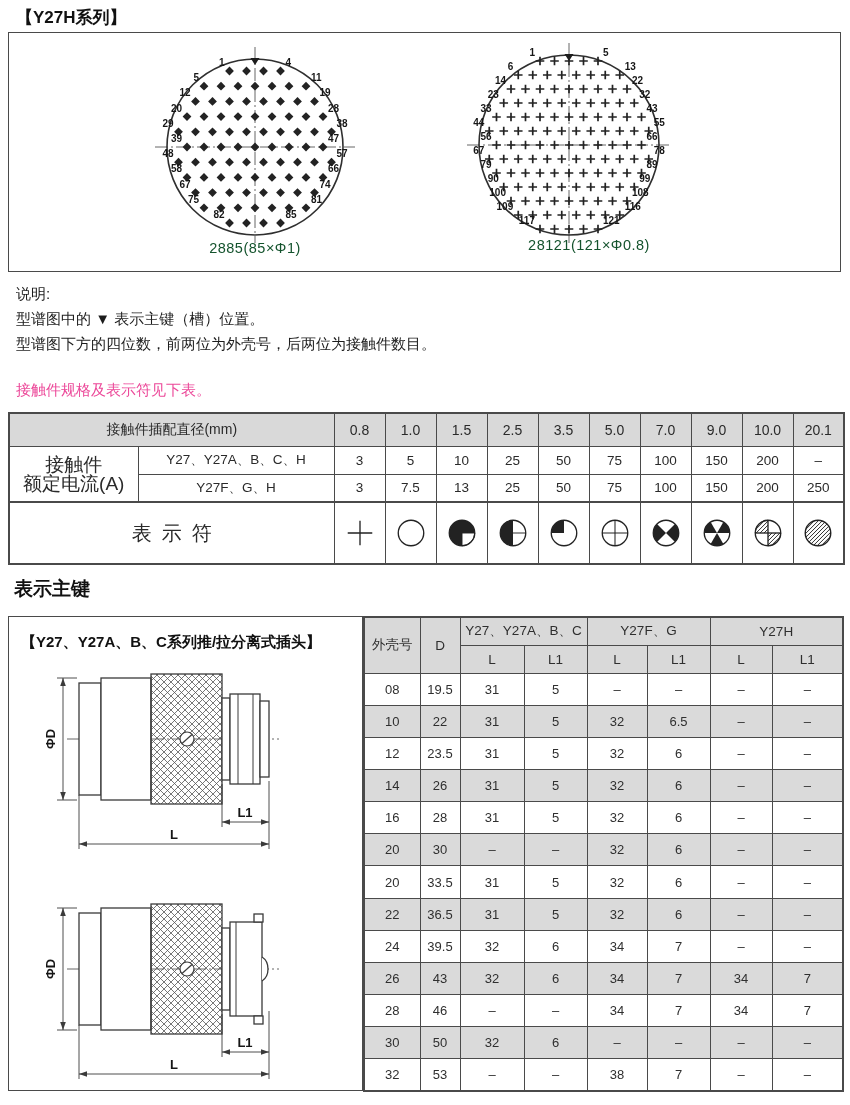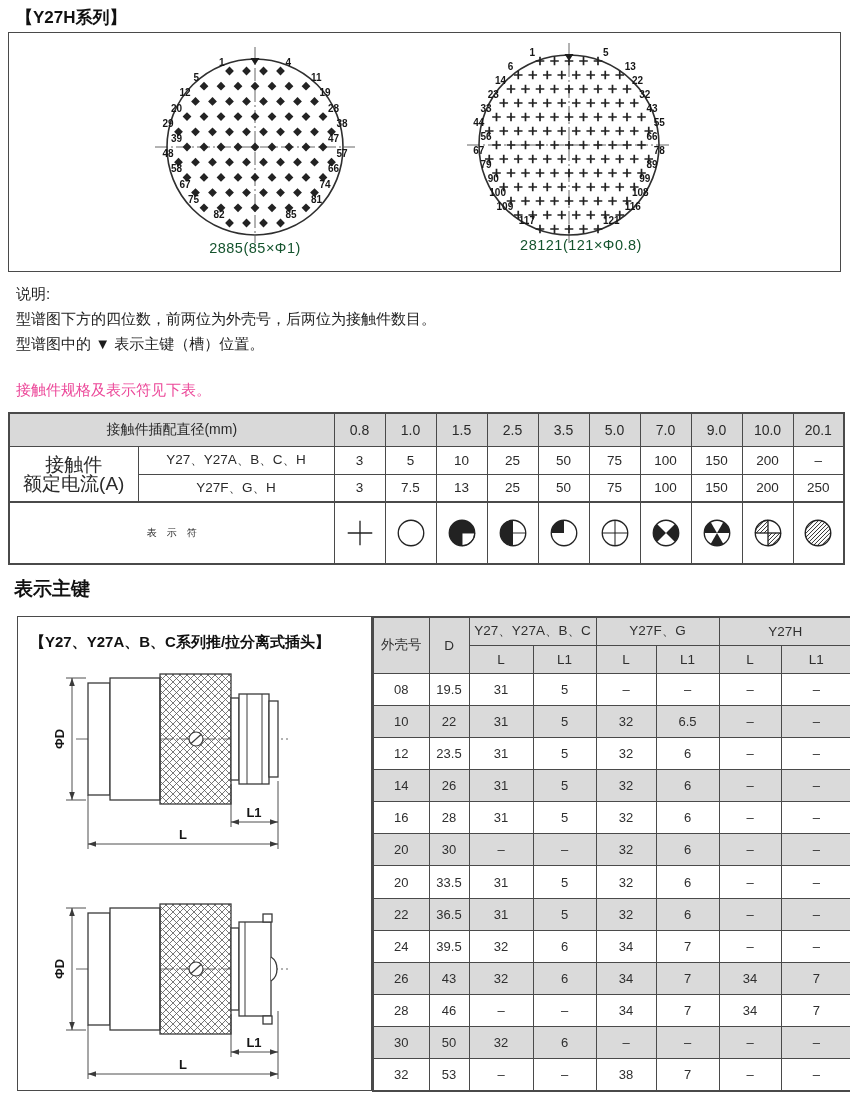--- a/index.html
+++ b/index.html
@@ -5,35 +5,35 @@
   html,body{margin:0;padding:0;background:#ffffff;}
   .page{position:relative;width:850px;height:1105px;background:#fff;
         font-family:"Liberation Sans","DejaVu Sans",sans-serif;color:#222;overflow:hidden;}
   .title{position:absolute;left:16px;top:6px;font-size:17px;font-weight:600;color:#111;}
   .pattern-box{position:absolute;left:8px;top:32px;width:831px;height:238px;border:1.5px solid #4a4a4a;}
   .face{position:absolute;}
   .face1{left:66px;top:12px;}
   .face2{left:380px;top:10px;}
   .cap{position:absolute;width:360px;text-align:center;font-size:14.5px;color:#14532d;letter-spacing:0.5px;}
   .cap1{left:66px;top:207px;}
-  .cap2{left:392px;top:204px;}
+  .cap2{left:400px;top:204px;}
   .notes{position:absolute;left:16px;top:281px;font-size:15px;line-height:25px;color:#1c1c1c;}
   .table-intro{position:absolute;left:16px;top:381px;font-size:15px;color:#ec4899;text-align:center;}
   table{border-collapse:collapse;table-layout:fixed;}
   .spec{position:absolute;left:8px;top:412px;width:835px;border:2px solid #4a4a4a;}
   .spec th,.spec td{border:1px solid #4a4a4a;text-align:center;vertical-align:middle;
         font-size:13.5px;font-weight:400;color:#2a2a2a;padding:0;overflow:hidden;}
   .spec tr.hdr th{background:#d9d9d9;font-size:14px;margin-top:19px;}
   .spec th.lab{font-size:19px;line-height:19px;}
   .spec th.series{font-size:13.5px;}
   .spec tr.symrow th,.spec tr.symrow td{border-top:2px solid #4a4a4a;}
-  .spec th.symlab{font-size:10px;letter-spacing:10px;text-indent:10px;}
+  .spec th.symlab{font-size:20px;letter-spacing:10px;text-indent:10px;}
   .sym{display:block;margin:0 auto;}
   .dims-heading{position:absolute;left:14px;top:576px;font-size:19px;font-weight:700;color:#111;}
-  .bottom{position:absolute;left:17px;top:616px;width:756px;height:476px;display:flex;}
+  .bottom{position:absolute;left:8px;top:616px;width:756px;height:476px;display:flex;}
   .panel{position:relative;width:353px;height:473px;border:1.5px solid #4a4a4a;flex:none;}
   .ptitle{position:absolute;left:12px;font-size:15px;font-weight:600;color:#111;white-space:nowrap;}
   .t1{top:16px;}
   .t2{top:250px;}
   .plug{position:absolute;left:8px;}
   #plug1{top:44px;}
   #plug2{top:274px;}
   .dims{width:479px;height:476px;border:2px solid #4a4a4a;flex:none;}
   .dims th,.dims td{border:1px solid #4a4a4a;text-align:center;vertical-align:middle;
         font-size:13px;font-weight:400;color:#2f2f2f;padding:0;}
@@ -329,22 +329,22 @@
         <path d="M190.2 186H198.8M194.5 181.7V190.3" stroke="#232323" stroke-width="1.7" fill="none"></path>
         <path d="M204.7 186H213.3M209 181.7V190.3" stroke="#232323" stroke-width="1.7" fill="none"></path>
         <text class="pn" x="214" y="181" text-anchor="start">121</text>
       </svg>
     <div class="cap cap1">2885(85×Φ1)</div>
     <div class="cap cap2">28121(121×Φ0.8)</div>
   </div>
 
   <div class="notes">
     <div>说明:</div>
+    <div>型谱图中的 ▼ 表示主键（槽）位置。</div>
     <div>型谱图下方的四位数，前两位为外壳号，后两位为接触件数目。</div>
-    <div>型谱图中的 ▼ 表示主键（槽）位置。</div>
   </div>
 
   <div class="table-intro">接触件规格及表示符见下表。</div>
 
   <table id="specTable" class="spec">
       <colgroup>
         <col style="width:129px">
         <col style="width:196px">
         <col style="width:51px">
         <col style="width:51px">

